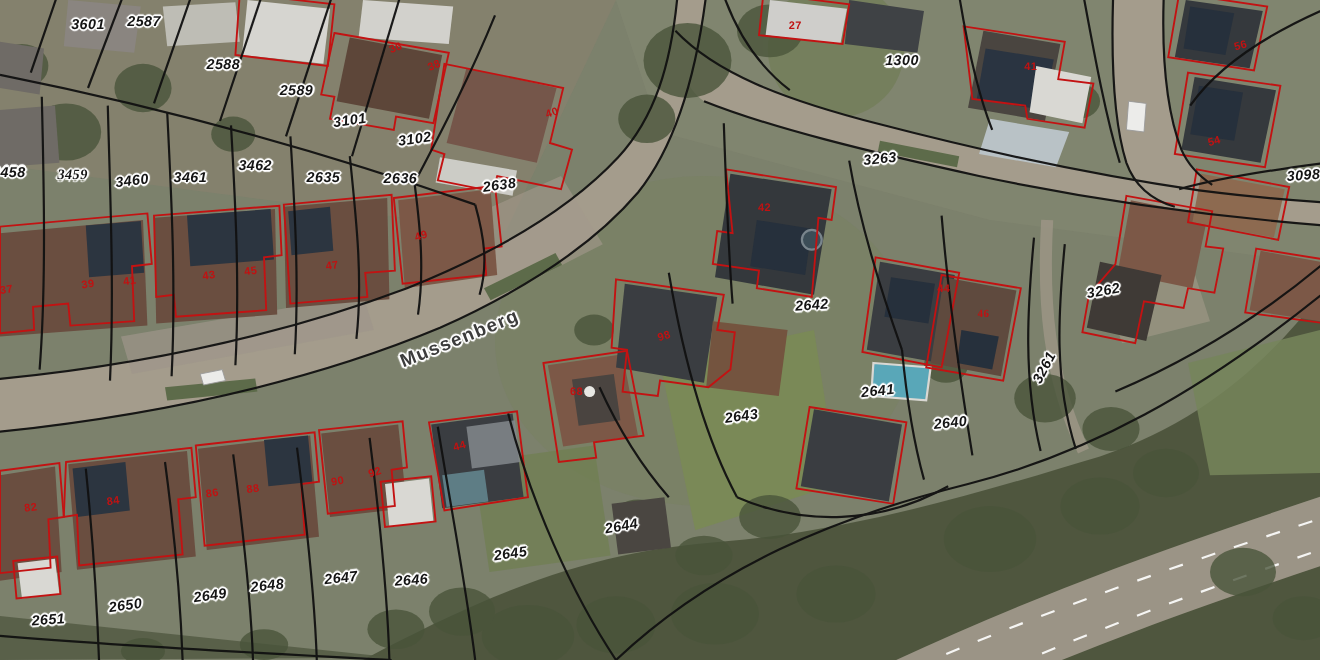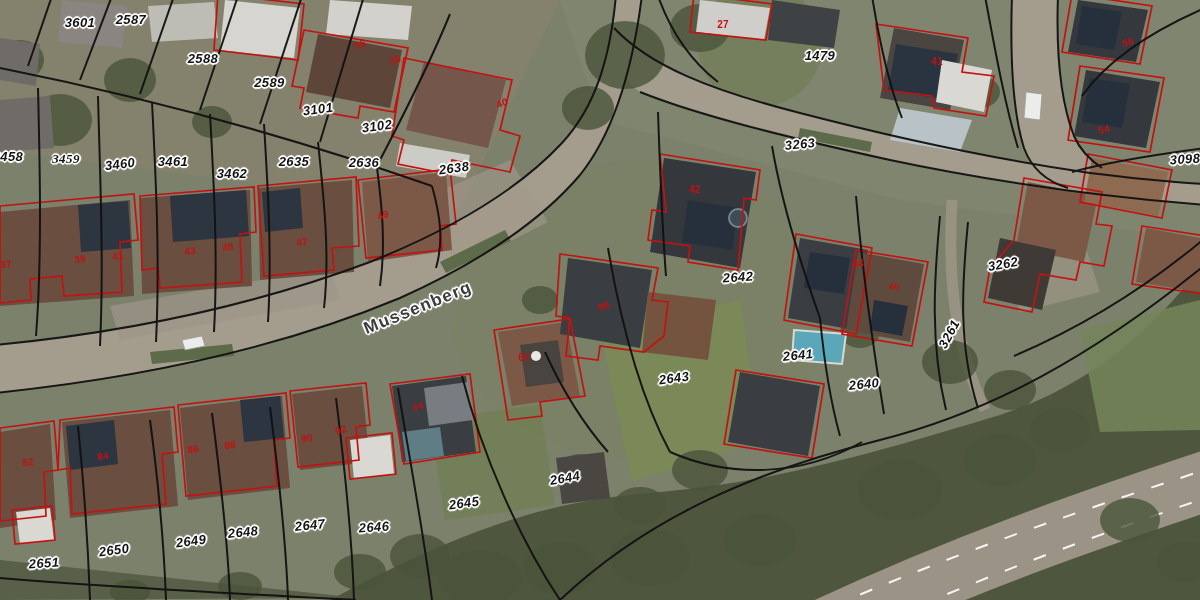--- a/index.html
+++ b/index.html
@@ -255,28 +255,28 @@
     </g>
   </svg>
 
   <div id="label-layer">
       <span class="parcel-label" style="left: 80px; top: 22px; --r: 0deg;">3601</span>
       <span class="parcel-label" style="left: 131px; top: 19px; --r: 0deg;">2587</span>
       <span class="parcel-label" style="left: 187px; top: 58px; margin-left: 16px; --r: 0deg;">2588</span>
       <span class="parcel-label" style="left: 249px; top: 82px; padding-left: 41px; --r: 0deg;">2589</span>
       <span class="parcel-label" style="left: 318px; top: 109px; --r: -8deg;">3101</span>
       <span class="parcel-label" style="left: 377px; top: 126px; --r: -8deg;">3102</span>
-      <span class="parcel-label" style="left: 820px; top: 55px; --r: 0deg;">1479</span>
+      <span class="parcel-label" style="left: 820px; top: 55px; --r: 0deg;">1300</span>
       <span class="parcel-label" style="left: 800px; top: 144px; --r: -6deg;">3263</span>
       <span class="parcel-label" style="left: 1185px; top: 159px; --r: -4deg;">3098</span>
       <span class="parcel-label" style="left: 8px; top: 156px; --r: 0deg;">3458</span>
       <span class="parcel-label" style="left: 66px; top: 159px; font-family: Liberation Serif, serif; --r: 0deg;">3459</span>
       <span class="parcel-label" style="left: 120px; top: 164px; --r: -7deg;">3460</span>
       <span class="parcel-label" style="left: 173px; top: 161px; font-style: italic; --r: 0deg;">3461</span>
-      <span class="parcel-label" style="left: 232px; top: 173px; --r: 0deg;">3462</span>
+      <span class="parcel-label" style="left: 232px; top: 150px; --r: 0deg;">3462</span>
       <span class="parcel-label" style="left: 294px; top: 161px; --r: 0deg;">2635</span>
       <span class="parcel-label" style="left: 364px; top: 162px; --r: 0deg;">2636</span>
       <span class="parcel-label" style="left: 454px; top: 168px; --r: -8deg;">2638</span>
       <span class="parcel-label" style="left: 738px; top: 277px; --r: -4deg;">2642</span>
       <span class="parcel-label" style="left: 798px; top: 355px; --r: -6deg;">2641</span>
       <span class="parcel-label" style="left: 864px; top: 384px; --r: -6deg;">2640</span>
       <span class="parcel-label" style="left: 1003px; top: 264px; --r: -10deg;">3262</span>
       <span class="parcel-label" style="left: 949px; top: 334px; --r: -62deg;">3261</span>
       <span class="parcel-label" style="left: 674px; top: 378px; --r: -8deg;">2643</span>
       <span class="parcel-label" style="left: 565px; top: 478px; --r: -10deg;">2644</span>
@@ -291,21 +291,21 @@
       <span class="house-number" style="left: 395px; top: 60px; --r: -22deg;">38</span>
       <span class="house-number" style="left: 502px; top: 103px; --r: -20deg;">40</span>
       <span class="house-number" style="left: 723px; top: 4px; margin-top: 20px; --r: 0deg;">27</span>
       <span class="house-number" style="left: 937px; top: 61px; --r: 0deg;">41</span>
       <span class="house-number" style="left: 1128px; top: 42px; --r: -15deg;">56</span>
       <span class="house-number" style="left: 1104px; top: 129px; --r: -15deg;">54</span>
       <span class="house-number" style="left: 695px; top: 189px; text-align: right; --r: 0deg;">42</span>
       <span class="house-number" style="left: 858px; top: 263px; --r: 0deg;">44</span>
       <span class="house-number" style="left: 894px; top: 286px; font-family: Liberation Serif, serif; --r: 0deg;">46</span>
       <span class="house-number" style="left: 604px; top: 306px; --r: -18deg;">98</span>
-      <span class="house-number" style="left: 524px; top: 357px; --r: 0deg;">60</span>
+      <span class="house-number" style="left: 524px; top: 357px; --r: 0deg;">68</span>
       <span class="house-number" style="left: 418px; top: 406px; --r: -15deg;">44</span>
       <span class="house-number" style="left: 6px; top: 264px; --r: -8deg;">37</span>
       <span class="house-number" style="left: 80px; top: 259px; --r: -8deg;">39</span>
       <span class="house-number" style="left: 118px; top: 256px; --r: -8deg;">41</span>
       <span class="house-number" style="left: 190px; top: 251px; --r: -8deg;">43</span>
       <span class="house-number" style="left: 228px; top: 247px; --r: -8deg;">45</span>
       <span class="house-number" style="left: 302px; top: 242px; --r: -8deg;">47</span>
       <span class="house-number" style="left: 383px; top: 215px; --r: -18deg;">49</span>
       <span class="house-number" style="left: 28px; top: 462px; --r: -8deg;">82</span>
       <span class="house-number" style="left: 103px; top: 456px; --r: -8deg;">84</span>

